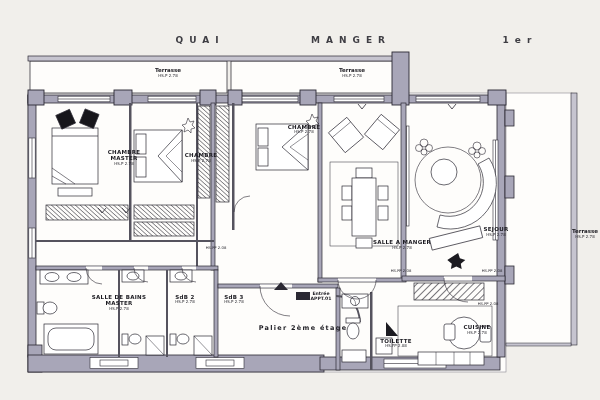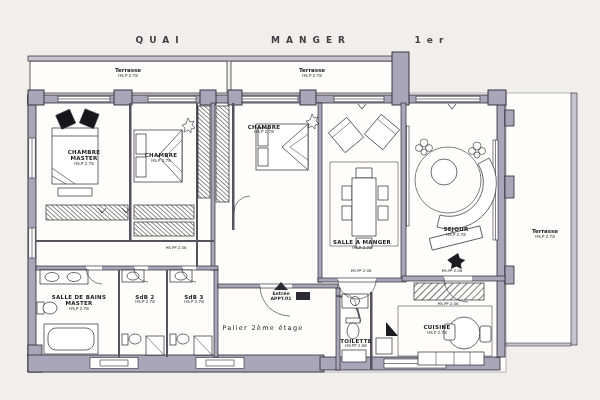--- a/index.html
+++ b/index.html
@@ -1,24 +1,24 @@
 <!DOCTYPE html>
 <html><head>
 <meta charset="utf-8">
 <style>
   html,body{margin:0;padding:0;}
   body{width:600px;height:400px;background:#f1efeb;font-family:"DejaVu Sans",sans-serif;}
   #canvas{position:relative;width:600px;height:400px;overflow:hidden;background:#f1efeb;}
   #plan-svg{position:absolute;left:0;top:0;}
-  .lbl{position:absolute;transform:translateX(-50%);white-space:nowrap;text-align:center;color:#1c1b21;line-height:1.12;}
+  .lbl{position:absolute;transform:translateX(-50%);white-space:nowrap;text-align:center;color:#1c1b21;line-height:1.12;margin-left:40px;}
   .street{font-size:9px;font-weight:bold;letter-spacing:6px;color:#3f3e44;}
   .room{font-size:5.5px;font-weight:bold;letter-spacing:.3px;}
   .roomlt{font-size:5.5px;font-weight:600;}
   .dim{font-size:4px;font-weight:normal;color:#2a2930;}
-  .palier{font-size:6.5px;font-weight:400;letter-spacing:1.3px;}
+  .palier{font-size:6.5px;font-weight:700;letter-spacing:1.3px;}
   .entree{font-size:4.6px;font-weight:bold;}
   .tiny{font-size:3.8px;color:#2a2930;}
 </style>
 </head>
 <body>
 
 <div id="canvas">
 
 <svg id="plan-svg" width="600" height="400" viewBox="0 0 600 400">
   <defs>
@@ -260,21 +260,21 @@
     <path d="M98,208 l4,5 4,-5" stroke-width="0.8"></path>
     <path d="M122,208 l4,5 4,-5" stroke-width="0.8"></path>
   </g>
 
   <polygon points="274,290 288,290 281,282" fill="#2b2933"></polygon>
   <rect x="296" y="292" width="14" height="8" fill="#2b2933"></rect>
 </svg>
 
 <div class="lbl street" style="left:160px;top:35px;">QUAI</div>
 <div class="lbl street" style="left:311px;top:35px;">MANGER</div>
-<div class="lbl street" style="left:432px;top:35px;">1er</div>
+<div class="lbl street" style="left:480px;top:35px;">1er</div>
 
 <div class="lbl roomlt" style="left:128px;top:67px;">Terrasse</div>
 <div class="lbl dim" style="left:128px;top:74px;">HS.P 2.78</div>
 <div class="lbl roomlt" style="left:312px;top:67px;">Terrasse</div>
 <div class="lbl dim" style="left:312px;top:74px;">HS.P 2.78</div>
 <div class="lbl roomlt" style="left:545px;top:228px;">Terrasse</div>
 <div class="lbl dim" style="left:545px;top:235px;">HS.P 2.78</div>
 
 <div class="lbl room" style="left:84px;top:149px;">CHAMBRE</div>
 <div class="lbl room" style="left:84px;top:155px;">MASTER</div>

